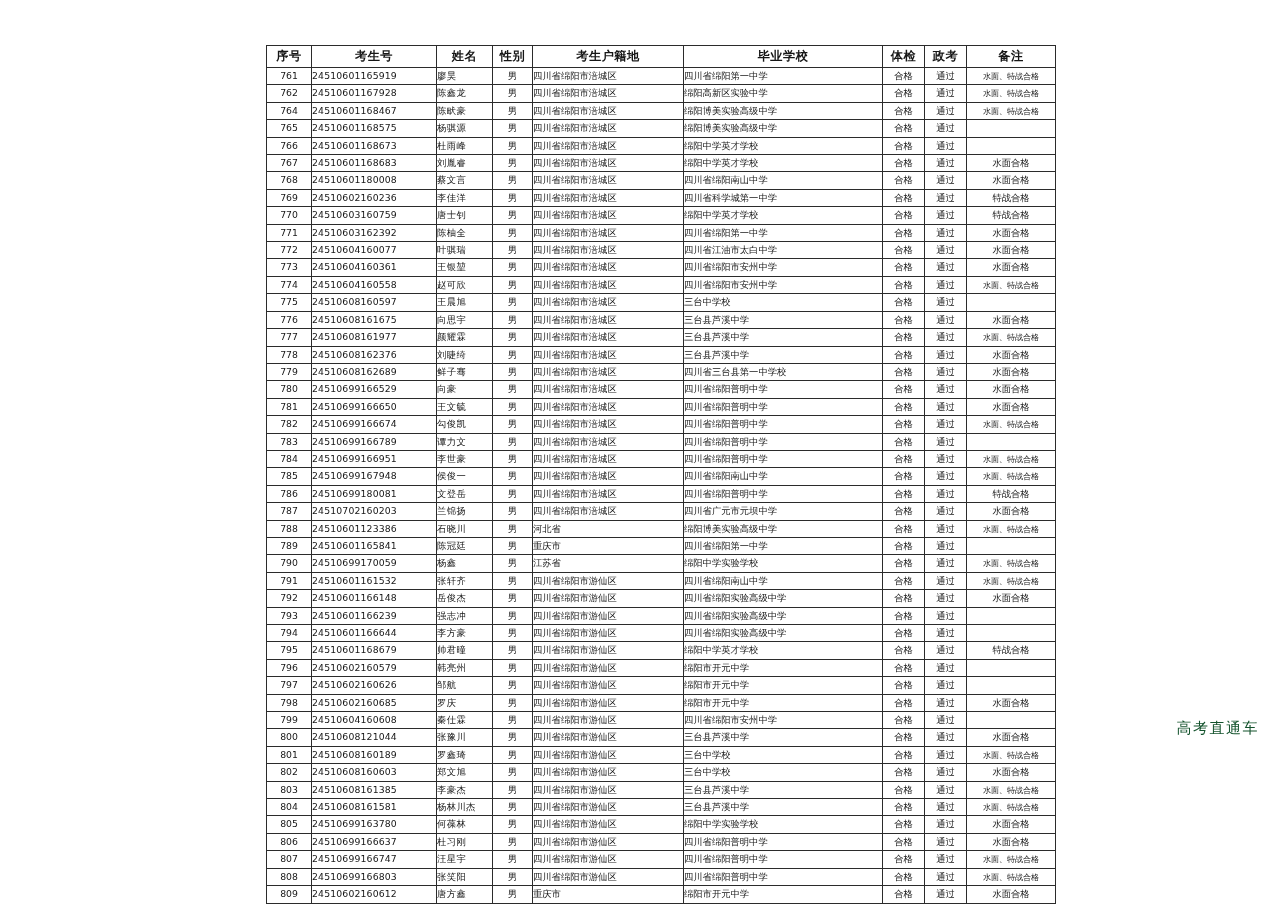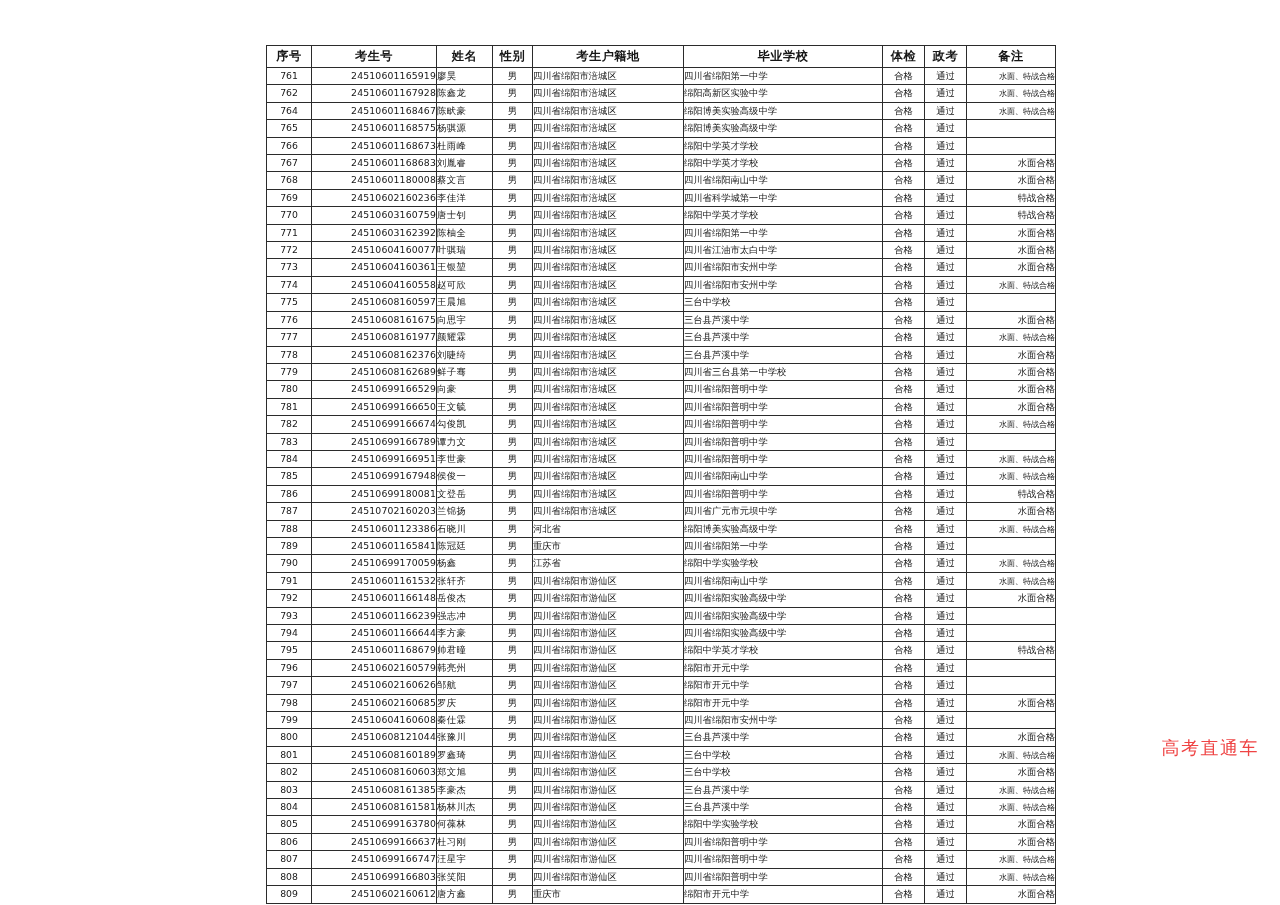--- a/index.html
+++ b/index.html
@@ -60,44 +60,44 @@
   col.c-domicile{ width: 151px; }
   col.c-school  { width: 199px; }
   col.c-phys    { width: 42px; }
   col.c-pol     { width: 42px; }
   col.c-remark  { width: 89px; }
 
   td.seq, td.gender, td.phys, td.pol {
     text-align: center;
   }
   td.exam {
-    text-align: right;
+    text-align: left;
     letter-spacing: 0.15px;
   }
   td.name {
     letter-spacing: 0.4px;
   }
   td.domicile, td.school {
     text-align: left;
     padding-left: 4px;
   }
   td.remark {
-    text-align: right;
+    text-align: center;
     font-size: 8.6px;
   }
   td.remark.wide {
     font-size: 8.1px;
     letter-spacing: -0.1px;
   }
   #watermark {
     position: absolute;
     right: 21px;
-    bottom: 14px;
-    font-size: 18px;
-    color: #ef4444;
+    bottom: 36px;
+    font-size: 15px;
+    color: #14532d;
     letter-spacing: 1.5px;
     font-family: "DejaVu Sans", "Liberation Sans", sans-serif;
     user-select: none;
   }
 </style>
 </head>
 <body>
 
 <div id="page">
 

